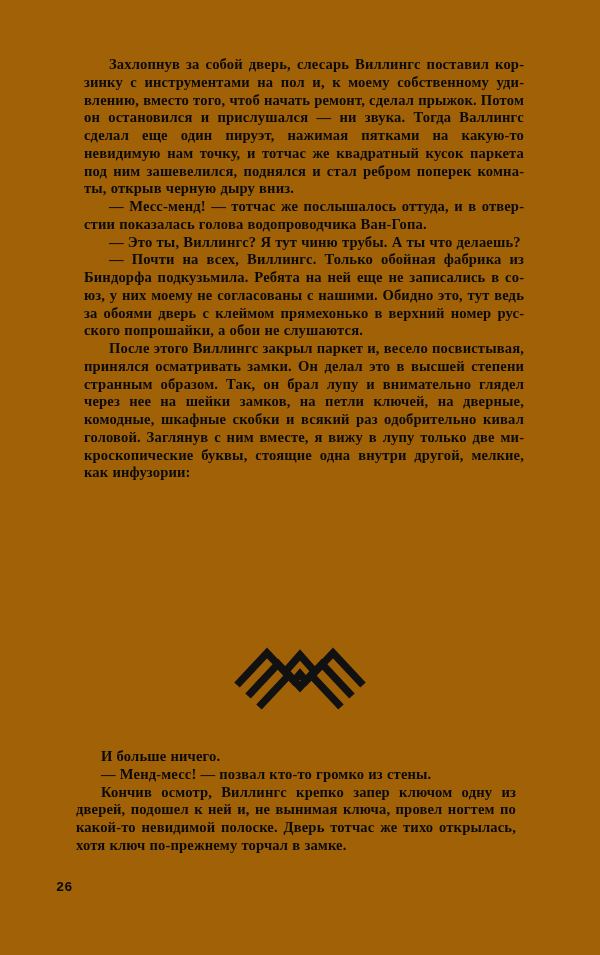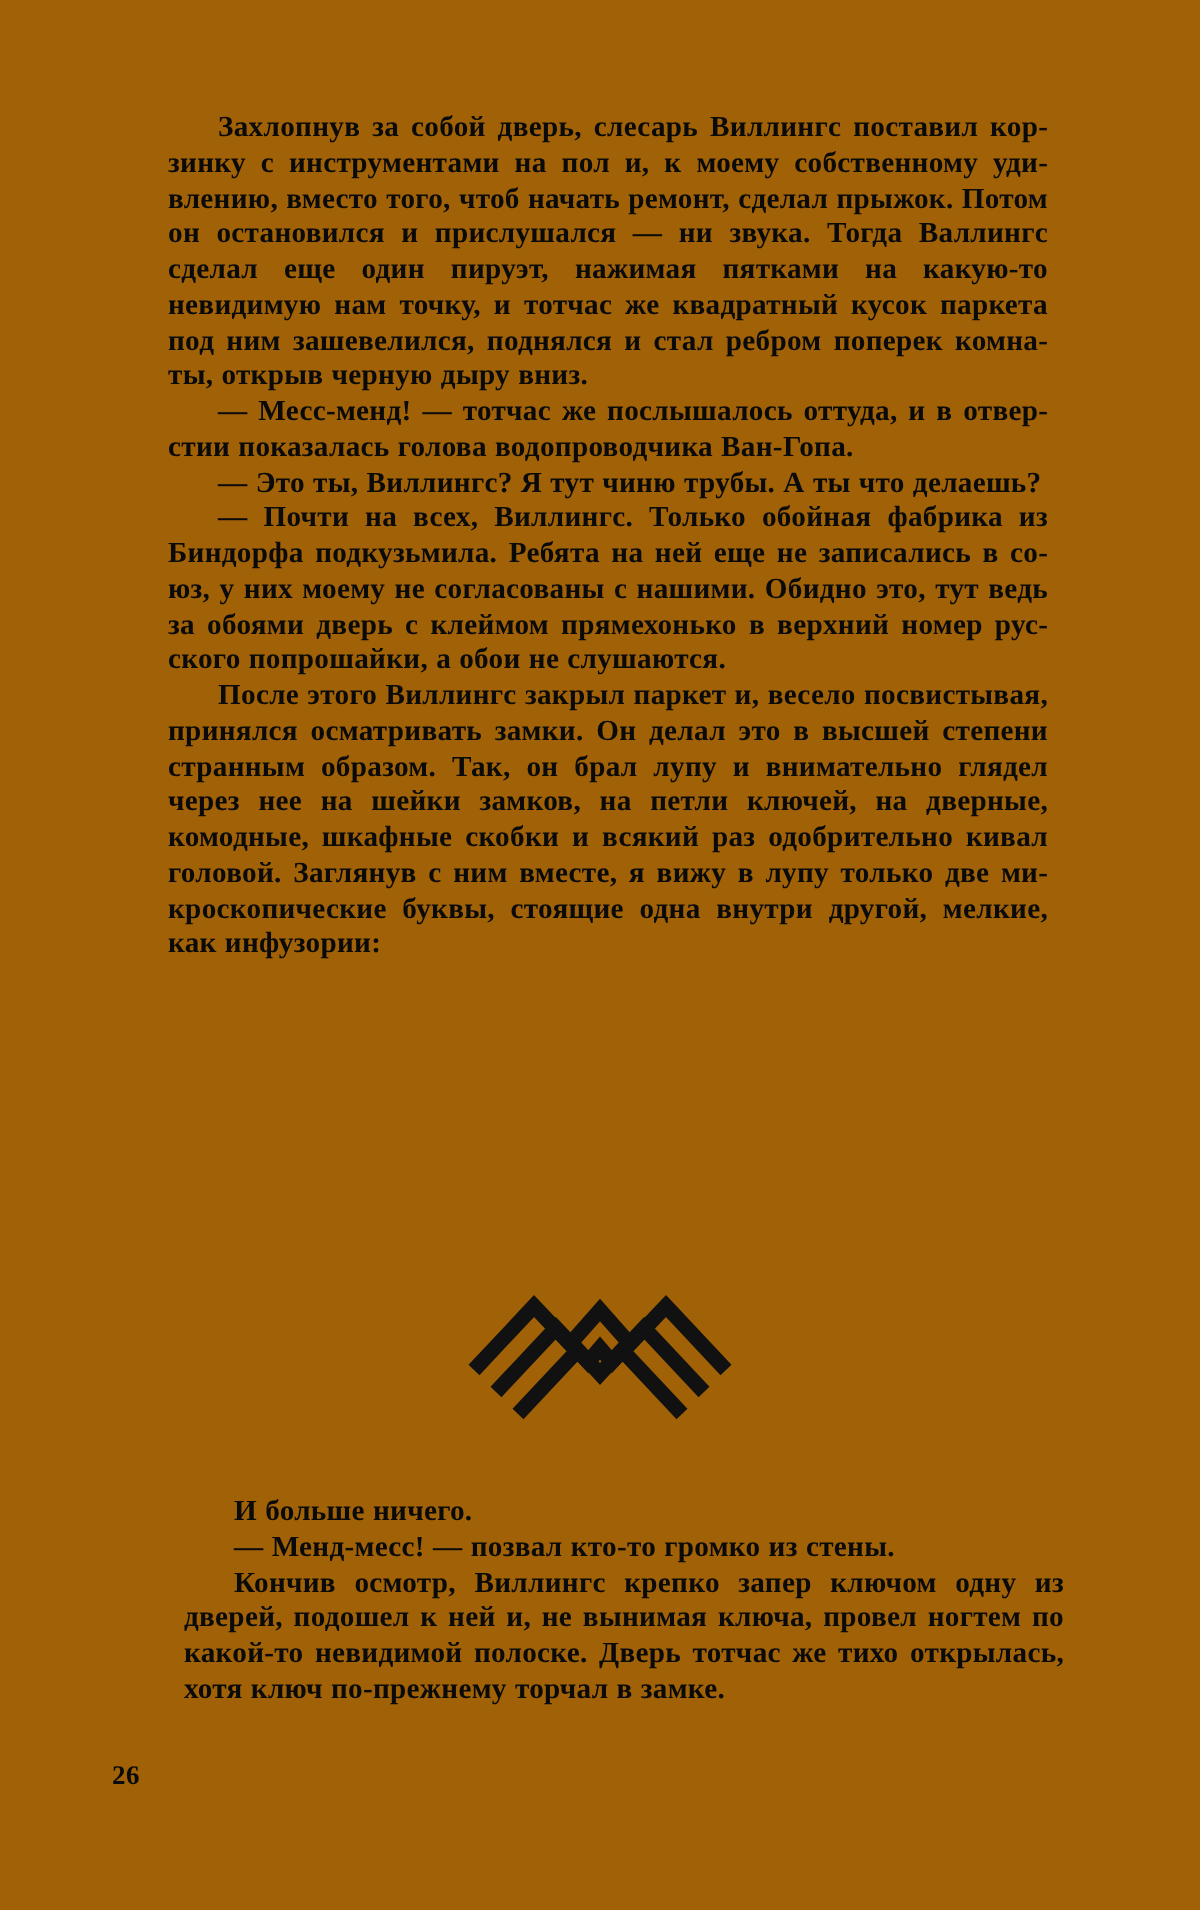--- a/index.html
+++ b/index.html
@@ -58,32 +58,32 @@
     display: flex;
     align-items: center;
     justify-content: center;
   }
   .symbol-svg {
     display: block;
   }
 
   .tail-column {
     position: absolute;
-    left: 92px;
+    left: 76px;
     top: 748px;
     width: 440px;
   }
 
   .page-number {
     position: absolute;
     left: 56px;
     top: 880px;
     font-size: 13.5px;
     font-weight: 700;
-    font-family: Liberation Serif, serif;
+    font-family: Liberation Mono, monospace;
     letter-spacing: 0.02em;
   }
 </style>
 </head>
 <body>
 
 <div class="page">
 
   <div class="text-column">
     <p class="para">Захлопнув за собой дверь, слесарь Виллингс поставил кор­зинку с инструментами на пол и, к моему собственному уди­влению, вместо того, чтоб начать ремонт, сделал прыжок. По­том он остановился и прислушался — ни звука. Тогда Вал­лингс сделал еще один пируэт, нажимая пятками на какую-то невидимую нам точку, и тотчас же квадратный кусок паркета под ним зашевелился, поднялся и стал ребром поперек комна­ты, открыв черную дыру вниз.</p>

